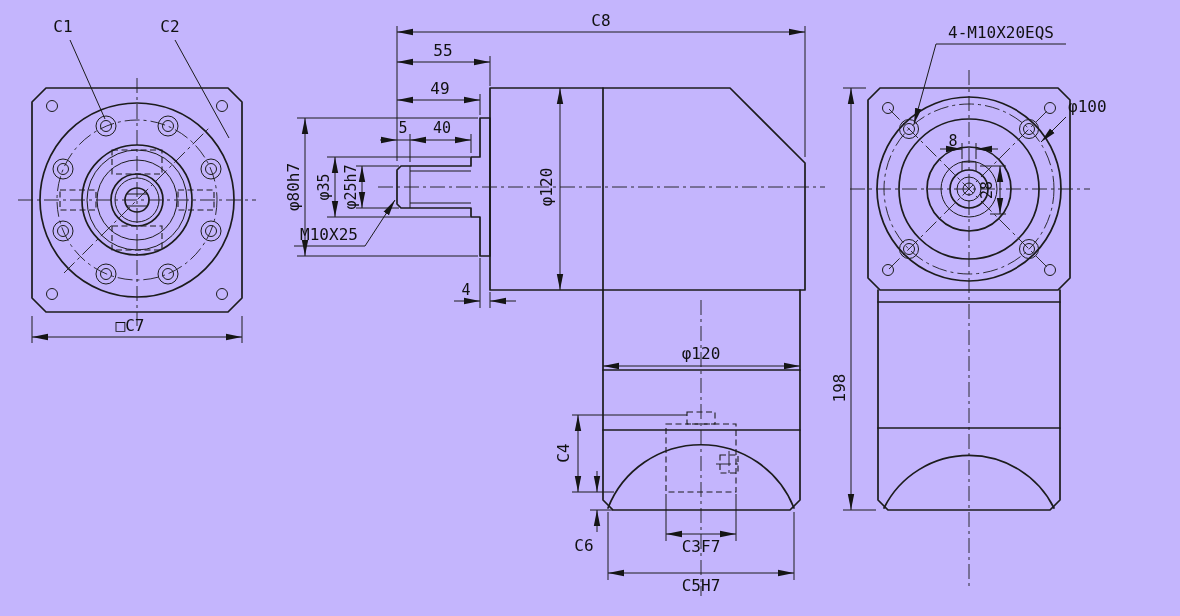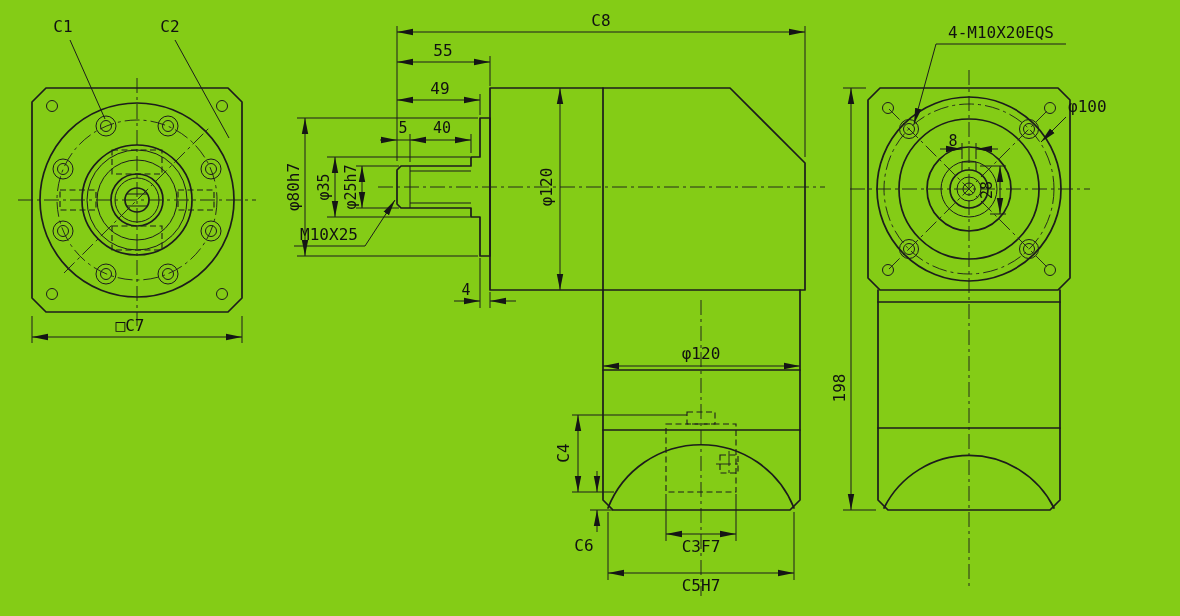--- a/index.html
+++ b/index.html
@@ -1,16 +1,16 @@
 <!DOCTYPE html>
 <html><head>
 <meta charset="utf-8">
 <style>
   html,body{margin:0;padding:0;background:#ffffff;}
-  .stage{width:1180px;height:616px;background:#84cc16;position:relative;overflow:hidden;}
+  .stage{width:1180px;height:616px;background:#c4b5fd;position:relative;overflow:hidden;}
   svg{display:block;}
   .obj{fill:none;stroke:#1c1c1c;stroke-width:1.7;stroke-linejoin:round;stroke-linecap:round;}
   .thin{fill:none;stroke:#1c1c1c;stroke-width:1;}
   .dim{fill:none;stroke:#1c1c1c;stroke-width:1;}
   .hid{fill:none;stroke:#1c1c1c;stroke-width:1.1;stroke-dasharray:6 3.5;}
   .cl{fill:none;stroke:#1c1c1c;stroke-width:0.9;stroke-dasharray:15 4 3 4;}
   text{font-family:"DejaVu Sans Mono","DejaVu Sans",monospace;font-size:16px;fill:#111;}
   .sm{font-size:15px;}
 </style>
 </head>

